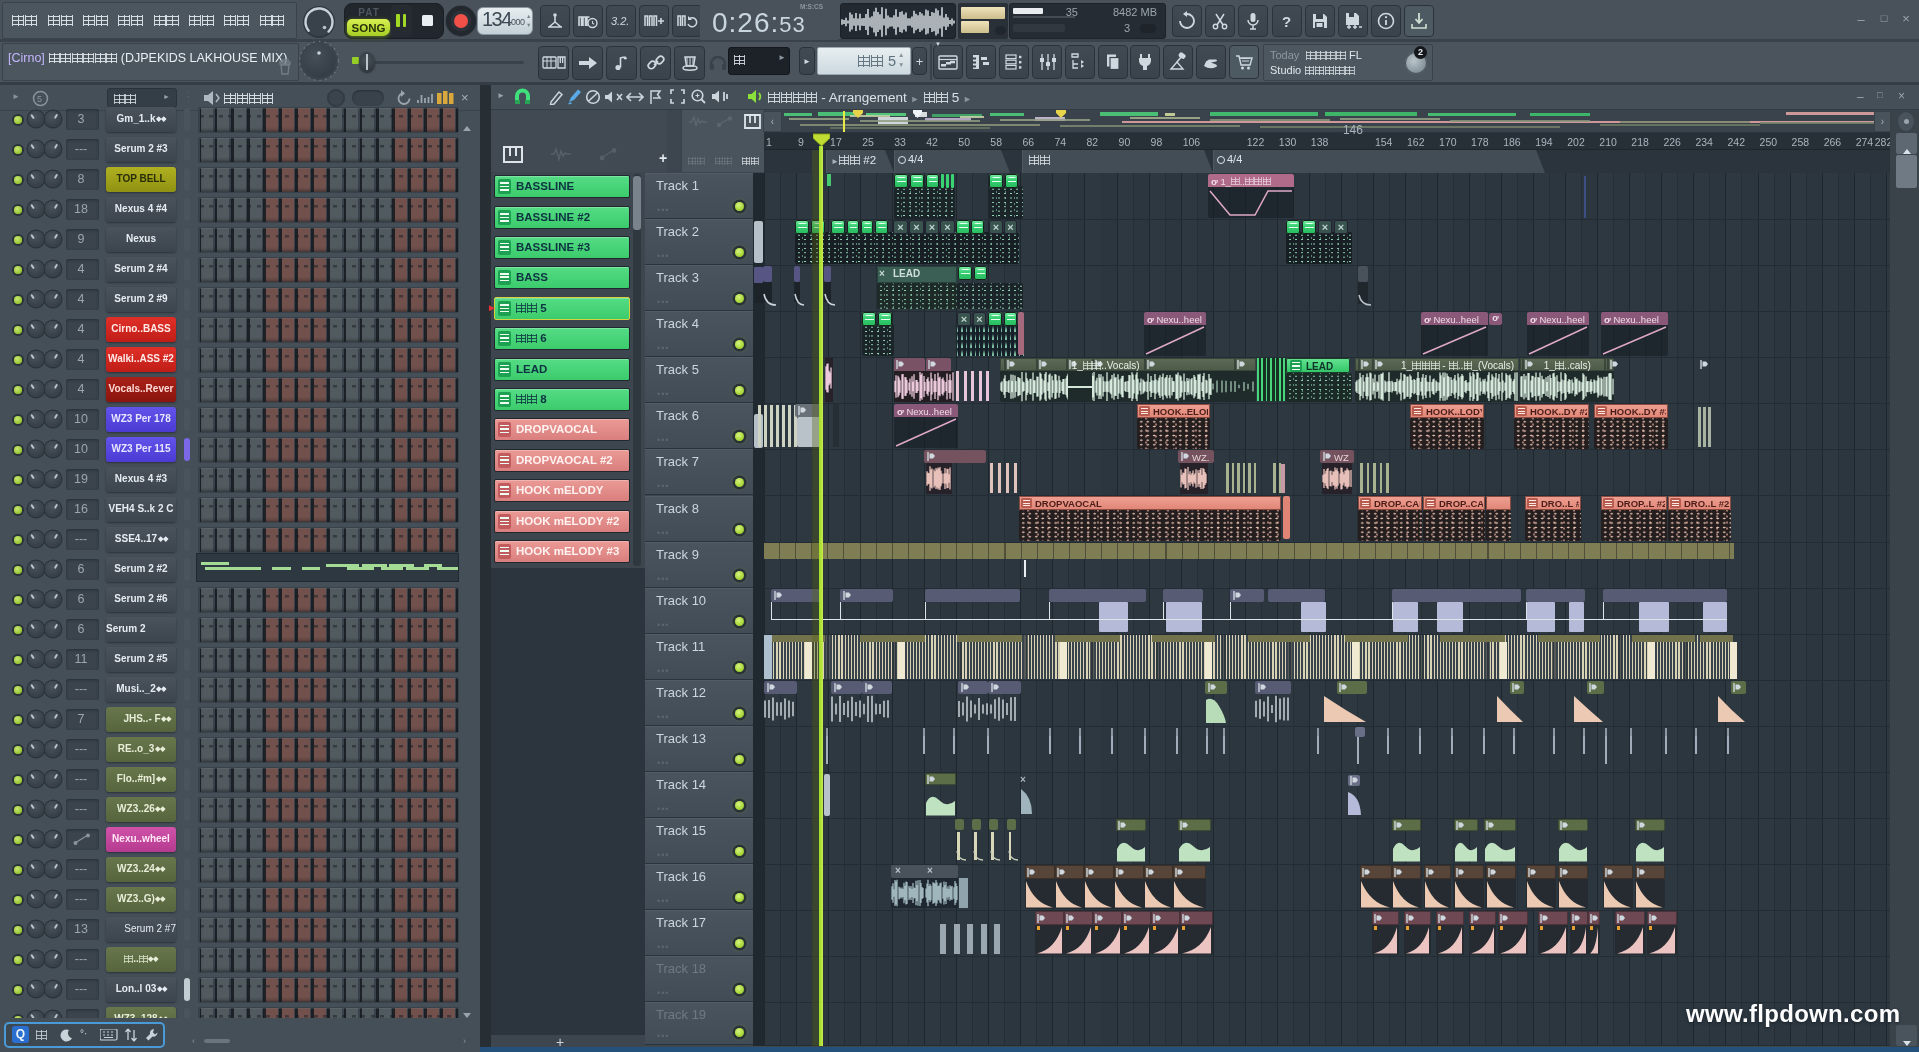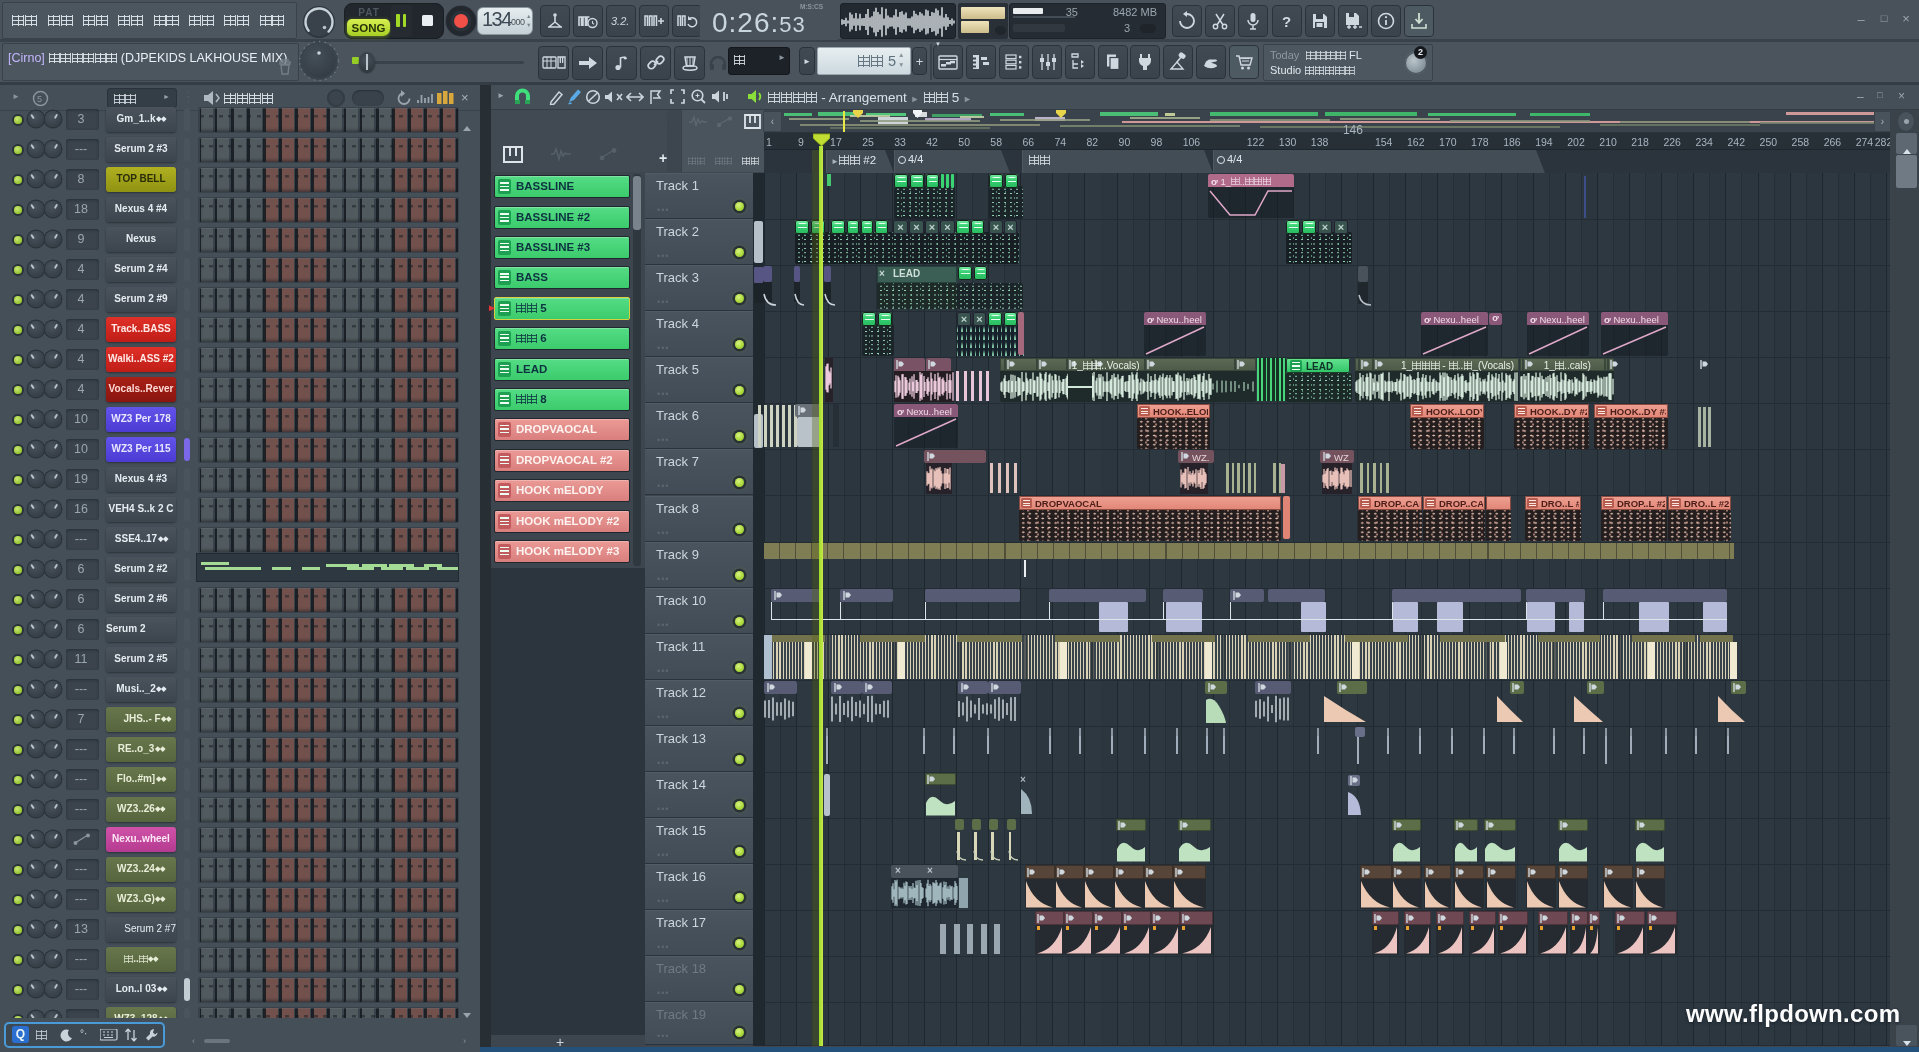--- a/index.html
+++ b/index.html
@@ -1488,21 +1488,21 @@
     <div style="position:absolute;left:198px;top:287.0px;width:261px;height:26px;background:#39424a;border-radius:2px"></div>
     <div style="position:absolute;left:200px;top:288.0px;width:258px;height:24px;background:repeating-linear-gradient(90deg,rgba(22,28,33,.9) 0 1.4px,rgba(0,0,0,0) 1.4px 14.7px,rgba(22,28,33,.9) 14.7px 16.1px),repeating-linear-gradient(90deg,rgba(28,34,39,.55) 0 4px,rgba(0,0,0,0) 4px 9.5px) 0 7px/258px 2.5px no-repeat,repeating-linear-gradient(90deg,rgba(0,0,0,0) 0 64.4px,#72504c 64.4px 77.9px,rgba(0,0,0,0) 77.9px 80.5px,#72504c 80.5px 93.9px,rgba(0,0,0,0) 93.9px 96.6px,#72504c 96.6px 110px,rgba(0,0,0,0) 110px 112.7px,#72504c 112.7px 126.1px,rgba(0,0,0,0) 126.1px 128.8px),repeating-linear-gradient(90deg,#515a5e 0 13.4px,rgba(0,0,0,0) 13.4px 16.1px);box-shadow:inset 0 1px 0 rgba(120,130,138,.25), inset 0 -2px 3px rgba(25,31,36,.5)"></div>
     <div style="position:absolute;left:14px;top:326.0px;width:7.5px;height:7.5px;border-radius:50%;background:radial-gradient(circle at 40% 35%,#c8e872,#99c636 65%,#79a224);box-shadow:0 0 0 2px #2b333a"></div>
     <div style="position:absolute;left:28px;top:321.0px;width:16px;height:16px;border-radius:50%;background:radial-gradient(circle at 42% 35%,#49535c,#2f373e);box-shadow:0 0 0 1.5px #2c343b"></div>
     <div style="position:absolute;left:35px;top:322.5px;width:2px;height:4.5px;background:#b9c3ca;border-radius:1px;transform-origin:1px 8.5px;transform:rotate(-35deg)"></div>
     <div style="position:absolute;left:45px;top:321.0px;width:16px;height:16px;border-radius:50%;background:radial-gradient(circle at 42% 35%,#49535c,#2f373e);box-shadow:0 0 0 1.5px #2c343b"></div>
     <div style="position:absolute;left:52px;top:322.5px;width:2px;height:4.5px;background:#b9c3ca;border-radius:1px;transform-origin:1px 8.5px;transform:rotate(30deg)"></div>
     <div style="position:absolute;left:66px;top:319.0px;width:33px;height:21px;background:#3b444d;border-radius:3px;box-shadow:inset 0 1px 3px #262d34;"></div>
     <div class="tx" style="position:absolute;left:66px;top:322.0px;width:30px;height:14px;font-size:12.5px;color:#9aa5ad;text-align:center">4</div>
     <div style="position:absolute;left:106px;top:317.0px;width:70px;height:25px;background:linear-gradient(#e03028,#bf1d17);border-radius:3px;box-shadow:0 1px 2px #2a3138;"></div>
-    <div class="tx" style="position:absolute;left:106px;top:323.0px;width:70px;height:13px;font-size:10px;font-weight:bold;color:#ffe8e6;text-align:center;overflow:hidden">Track..BASS</div>
+    <div class="tx" style="position:absolute;left:106px;top:323.0px;width:70px;height:13px;font-size:10px;font-weight:bold;color:#ffe8e6;text-align:center;overflow:hidden">Cirno..BASS</div>
     <div style="position:absolute;left:184px;top:318.0px;width:6px;height:23px;background:#4a545c;border-radius:3px"></div>
     <div style="position:absolute;left:198px;top:317.0px;width:261px;height:26px;background:#39424a;border-radius:2px"></div>
     <div style="position:absolute;left:200px;top:318.0px;width:258px;height:24px;background:repeating-linear-gradient(90deg,rgba(22,28,33,.9) 0 1.4px,rgba(0,0,0,0) 1.4px 14.7px,rgba(22,28,33,.9) 14.7px 16.1px),repeating-linear-gradient(90deg,rgba(28,34,39,.55) 0 4px,rgba(0,0,0,0) 4px 9.5px) 0 7px/258px 2.5px no-repeat,repeating-linear-gradient(90deg,rgba(0,0,0,0) 0 64.4px,#72504c 64.4px 77.9px,rgba(0,0,0,0) 77.9px 80.5px,#72504c 80.5px 93.9px,rgba(0,0,0,0) 93.9px 96.6px,#72504c 96.6px 110px,rgba(0,0,0,0) 110px 112.7px,#72504c 112.7px 126.1px,rgba(0,0,0,0) 126.1px 128.8px),repeating-linear-gradient(90deg,#515a5e 0 13.4px,rgba(0,0,0,0) 13.4px 16.1px);box-shadow:inset 0 1px 0 rgba(120,130,138,.25), inset 0 -2px 3px rgba(25,31,36,.5)"></div>
     <div style="position:absolute;left:14px;top:356.0px;width:7.5px;height:7.5px;border-radius:50%;background:radial-gradient(circle at 40% 35%,#c8e872,#99c636 65%,#79a224);box-shadow:0 0 0 2px #2b333a"></div>
     <div style="position:absolute;left:28px;top:351.0px;width:16px;height:16px;border-radius:50%;background:radial-gradient(circle at 42% 35%,#49535c,#2f373e);box-shadow:0 0 0 1.5px #2c343b"></div>
     <div style="position:absolute;left:35px;top:352.5px;width:2px;height:4.5px;background:#b9c3ca;border-radius:1px;transform-origin:1px 8.5px;transform:rotate(-35deg)"></div>
     <div style="position:absolute;left:45px;top:351.0px;width:16px;height:16px;border-radius:50%;background:radial-gradient(circle at 42% 35%,#49535c,#2f373e);box-shadow:0 0 0 1.5px #2c343b"></div>
     <div style="position:absolute;left:52px;top:352.5px;width:2px;height:4.5px;background:#b9c3ca;border-radius:1px;transform-origin:1px 8.5px;transform:rotate(30deg)"></div>
     <div style="position:absolute;left:66px;top:349.0px;width:33px;height:21px;background:#3b444d;border-radius:3px;box-shadow:inset 0 1px 3px #262d34;"></div>
     <div class="tx" style="position:absolute;left:66px;top:352.0px;width:30px;height:14px;font-size:12.5px;color:#9aa5ad;text-align:center">4</div>

